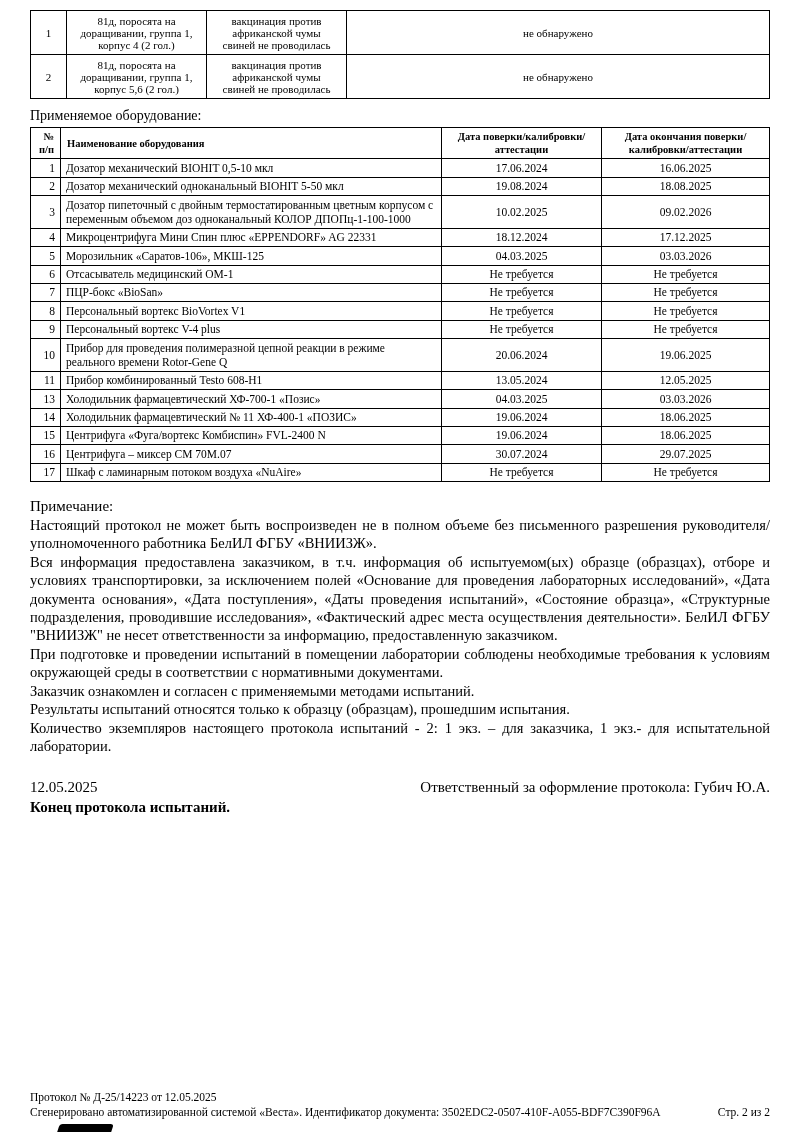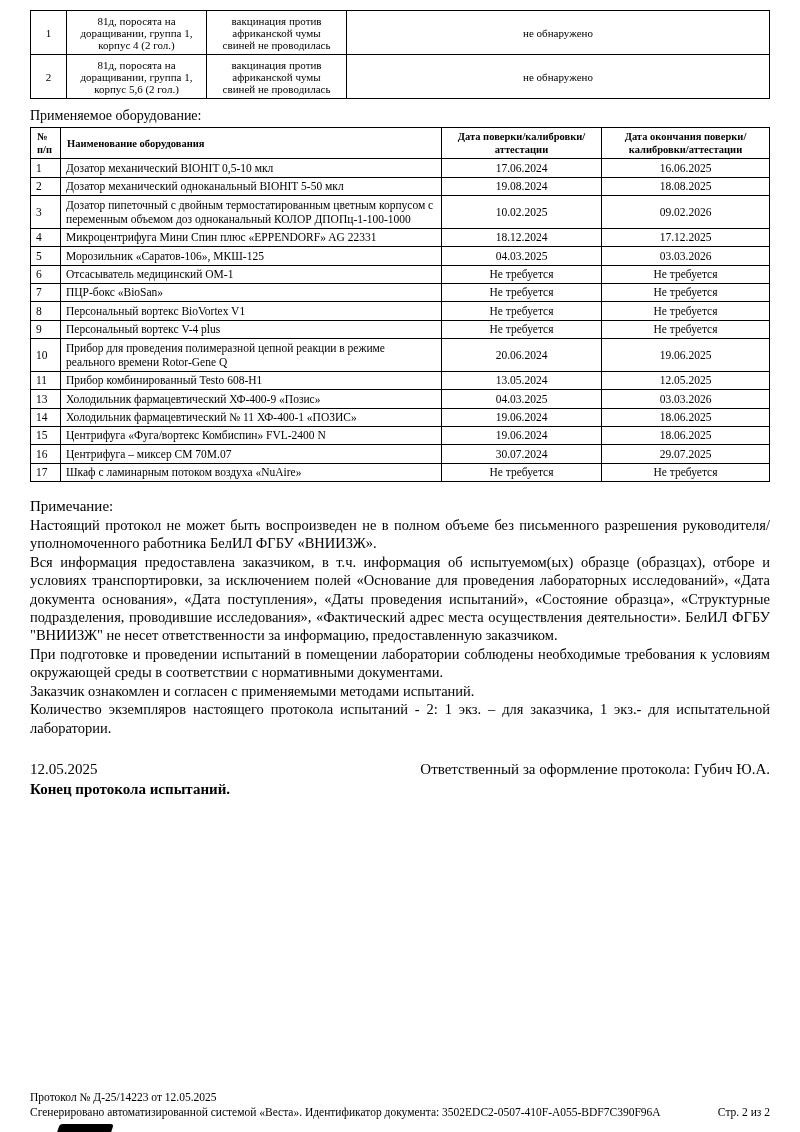--- a/index.html
+++ b/index.html
@@ -19,21 +19,21 @@
   .sample-tbl .c-num  { width:36px; }
   .sample-tbl .c-sample { width:140px; }
   .sample-tbl .c-vacc { width:140px; }
 
   .section-title { font-size:14px; margin:9px 0 3px 0; }
 
   
   .eq-tbl { font-size:11.5px; }
   .eq-tbl th { font-weight:bold; text-align:center; vertical-align:middle; padding:2px 6px; font-size:10.5px; line-height:1.25; }
   .eq-tbl td { padding:1.5px 5px; vertical-align:middle; line-height:1.25; }
-  .eq-tbl .c-num  { width:30px; text-align:left; }
+  .eq-tbl .c-num  { width:30px; text-align:right; }
   .eq-tbl .c-name { text-align:left; }
   .eq-tbl .c-d1 { width:160px; text-align:center; }
   .eq-tbl .c-d2 { width:168px; text-align:center; }
 
   
   .notes { margin-top:15px; font-size:14.5px; line-height:1.27; }
   .notes-title { font-size:15px; }
   .notes p { text-align:justify; }
 
   .sig-row { display:flex; justify-content:space-between; margin-top:24px; font-size:15px; }
@@ -142,21 +142,21 @@
           <td class="c-d2">19.06.2025</td>
         </tr>
         <tr>
           <td class="c-num">11</td>
           <td class="c-name">Прибор комбинированный Testo 608-H1</td>
           <td class="c-d1">13.05.2024</td>
           <td class="c-d2">12.05.2025</td>
         </tr>
         <tr>
           <td class="c-num">13</td>
-          <td class="c-name">Холодильник фармацевтический ХФ-400-9 «Позис»</td>
+          <td class="c-name">Холодильник фармацевтический ХФ-700-1 «Позис»</td>
           <td class="c-d1">04.03.2025</td>
           <td class="c-d2">03.03.2026</td>
         </tr>
         <tr>
           <td class="c-num">14</td>
           <td class="c-name">Холодильник фармацевтический № 11 ХФ-400-1 «ПОЗИС»</td>
           <td class="c-d1">19.06.2024</td>
           <td class="c-d2">18.06.2025</td>
         </tr>
         <tr>
@@ -180,20 +180,21 @@
       </tbody>
   </table>
 
   <div class="notes">
     <div class="notes-title">Примечание:</div>
     <div>
         <p class="note-p">Настоящий протокол не может быть воспроизведен не в полном объеме без письменного разрешения руководителя/уполномоченного работника БелИЛ ФГБУ «ВНИИЗЖ».</p>
         <p class="note-p">Вся информация предоставлена заказчиком, в т.ч. информация об испытуемом(ых) образце (образцах), отборе и условиях транспортировки, за исключением полей «Основание для проведения лабораторных исследований», «Дата документа основания», «Дата поступления», «Даты проведения испытаний», «Состояние образца», «Структурные подразделения, проводившие исследования», «Фактический адрес места осуществления деятельности». БелИЛ ФГБУ "ВНИИЗЖ" не несет ответственности за информацию, предоставленную заказчиком.</p>
         <p class="note-p">При подготовке и проведении испытаний в помещении лаборатории соблюдены необходимые требования к условиям окружающей среды в соответствии с нормативными документами.</p>
         <p class="note-p">Заказчик ознакомлен и согласен с применяемыми методами испытаний.</p>
+        <p class="note-p">Результаты испытаний относятся только к образцу (образцам), прошедшим испытания.</p>
         <p class="note-p">Количество экземпляров настоящего протокола испытаний - 2: 1 экз. – для заказчика, 1 экз.- для испытательной лаборатории.</p>
       </div>
   </div>
 
   <div class="sig-row">
     <span>12.05.2025</span>
     <span>Ответственный за оформление протокола: Губич Ю.А.</span>
   </div>
 
   <div class="end-line">Конец протокола испытаний.</div>

